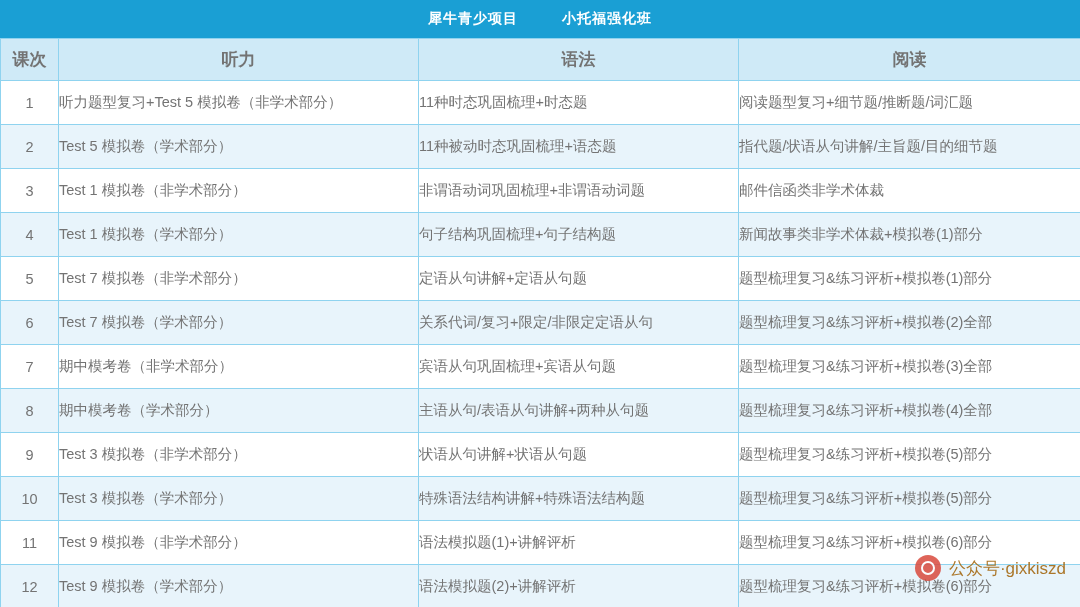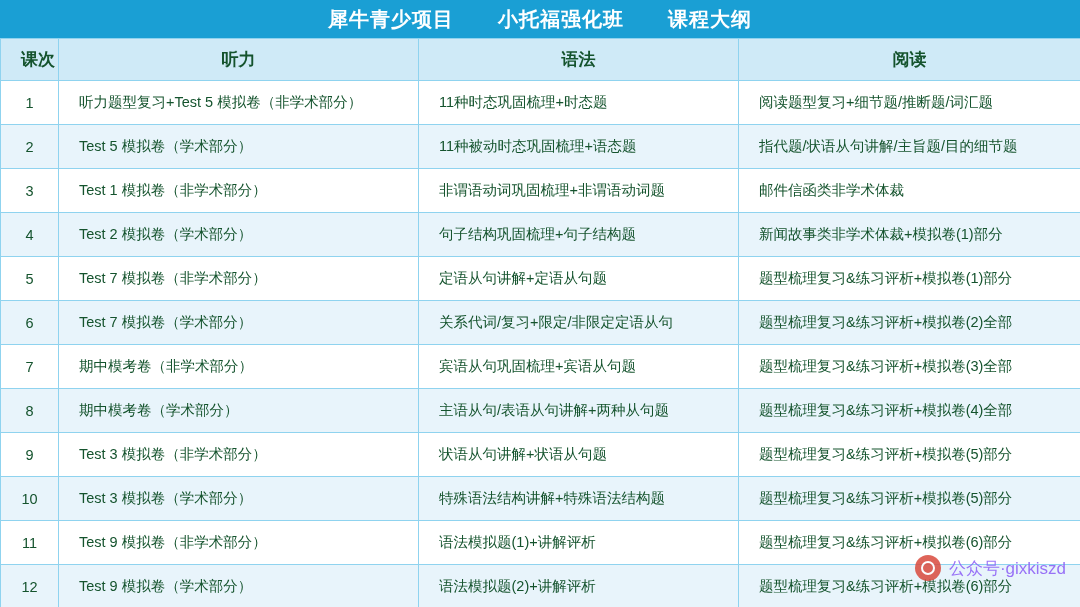--- a/index.html
+++ b/index.html
@@ -20,42 +20,42 @@
     background: #ffffff;
   }
   .title-bar {
     height: 38px;
     background: #1a9fd4;
     display: flex;
     align-items: center;
     justify-content: center;
     color: #ffffff;
     font-weight: bold;
-    font-size: 20px;
+    font-size: 14px;
     letter-spacing: 1px;
   }
   .title-bar .seg {
     padding: 0 22px;
     white-space: nowrap;
   }
   table.grid {
     border-collapse: collapse;
     width: 1080px;
     table-layout: fixed;
   }
   table.grid col.c0 { width: 58px; }
   table.grid col.c1 { width: 360px; }
   table.grid col.c2 { width: 320px; }
   table.grid col.c3 { width: 342px; }
   table.grid th, table.grid td {
     border: 1px solid #8fd3ef;
     font-size: 14.5px;
-    color: #14532d;
+    color: #737373;
     height: 44px;
-    padding: 0 20px;
+    padding: 0 0;
     box-sizing: border-box;
     white-space: nowrap;
     overflow: hidden;
   }
   table.grid thead th {
     background: #cfeaf7;
     font-weight: bold;
     font-size: 17px;
     text-align: center;
     height: 42px;
@@ -71,21 +71,21 @@
   }
   td.center-txt {
   }
   .watermark {
     position: absolute;
     right: 14px;
     bottom: 26px;
     display: flex;
     align-items: center;
     gap: 8px;
-    color: #8b5cf6;
+    color: #a16207;
     font-size: 17px;
     opacity: 0.85;
     pointer-events: none;
   }
   .wm-logo {
     width: 26px;
     height: 26px;
     border-radius: 50%;
     background: #d94a3d;
     position: relative;
@@ -104,21 +104,20 @@
   }
 </style>
 </head>
 <body>
 
 <div class="sheet">
 
   <div class="title-bar">
     <span class="seg">犀牛青少项目</span>
     <span class="seg">小托福强化班</span>
-    <span class="seg">课程大纲</span>
   </div>
 
   <table class="grid">
     <colgroup>
       <col class="c0">
         <col class="c1">
         <col class="c2">
         <col class="c3">
     </colgroup>
     <thead>
@@ -143,21 +142,21 @@
         <td class="txt">指代题/状语从句讲解/主旨题/目的细节题</td>
       </tr>
       <tr class="odd">
         <td class="idx">3</td>
         <td class="txt">Test 1 模拟卷（非学术部分）</td>
         <td class="txt center-txt">非谓语动词巩固梳理+非谓语动词题</td>
         <td class="txt">邮件信函类非学术体裁</td>
       </tr>
       <tr class="even">
         <td class="idx">4</td>
-        <td class="txt">Test 2 模拟卷（学术部分）</td>
+        <td class="txt">Test 1 模拟卷（学术部分）</td>
         <td class="txt center-txt">句子结构巩固梳理+句子结构题</td>
         <td class="txt">新闻故事类非学术体裁+模拟卷(1)部分</td>
       </tr>
       <tr class="odd">
         <td class="idx">5</td>
         <td class="txt">Test 7 模拟卷（非学术部分）</td>
         <td class="txt center-txt">定语从句讲解+定语从句题</td>
         <td class="txt">题型梳理复习&amp;练习评析+模拟卷(1)部分</td>
       </tr>
       <tr class="even">

